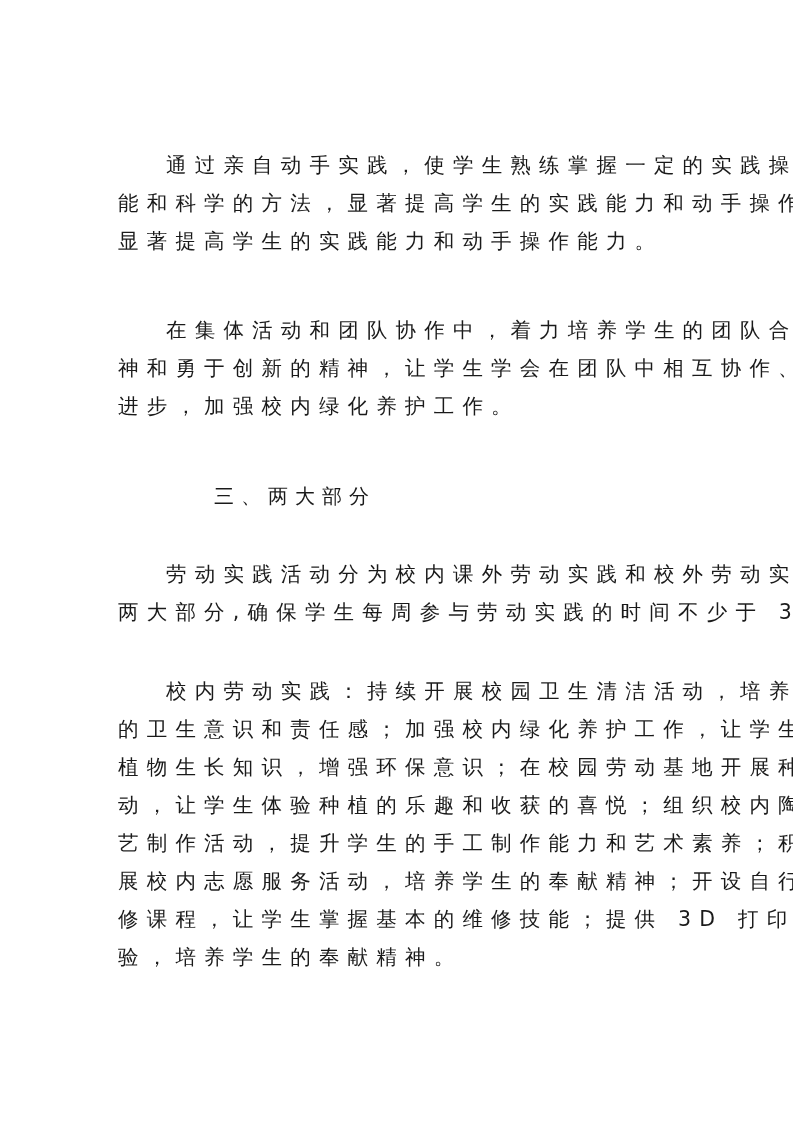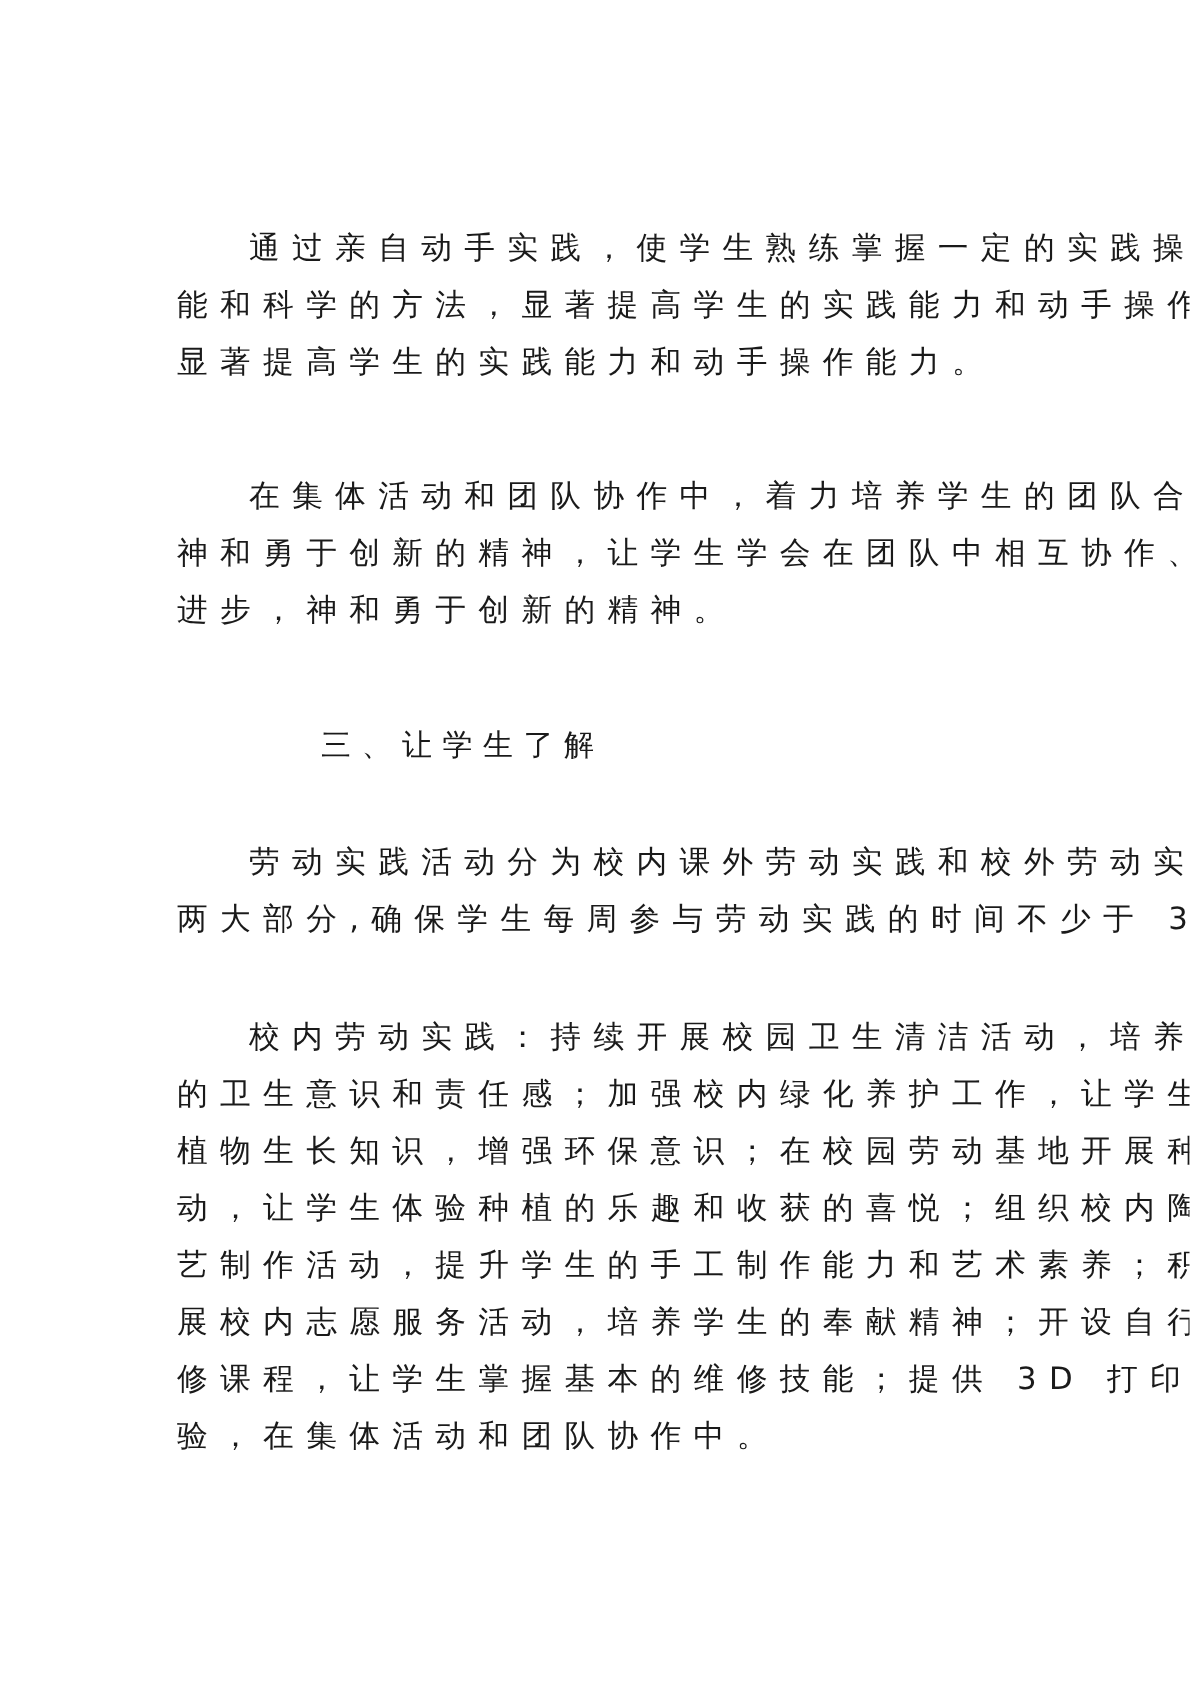--- a/index.html
+++ b/index.html
@@ -19,34 +19,34 @@
 
   <div class="para" style="top:146px;">
     <span class="line" style="padding-left:48px;">通过亲自动手实践，使学生熟练掌握一定的实践操作技</span>
     <span class="line">能和科学的方法，显著提高学生的实践能力和动手操作能力，</span>
     <span class="line last">显著提高学生的实践能力和动手操作能力。</span>
   </div>
 
   <div class="para" style="top:311px;">
     <span class="line" style="padding-left:48px;">在集体活动和团队协作中，着力培养学生的团队合作精</span>
     <span class="line">神和勇于创新的精神，让学生学会在团队中相互协作、共同</span>
-    <span class="line last">进步，神和勇于创新的精神。</span>
+    <span class="line last">进步，加强校内绿化养护工作。</span>
   </div>
 
-  <div class="heading" style="top:477px;">三、让学生了解</div>
+  <div class="heading" style="top:477px;">三、两大部分</div>
 
   <div class="para" style="top:555px;">
     <span class="line" style="padding-left:48px;">劳动实践活动分为校内课外劳动实践和校外劳动实践</span>
     <span class="line">两大部分,确保学生每周参与劳动实践的时间不少于 3 小时。</span>
   </div>
 
   <div class="para" style="top:672px;">
     <span class="line" style="padding-left:48px;">校内劳动实践：持续开展校园卫生清洁活动，培养学生</span>
     <span class="line">的卫生意识和责任感；加强校内绿化养护工作，让学生了解</span>
     <span class="line">植物生长知识，增强环保意识；在校园劳动基地开展种植活</span>
     <span class="line">动，让学生体验种植的乐趣和收获的喜悦；组织校内陶艺布</span>
     <span class="line">艺制作活动，提升学生的手工制作能力和艺术素养；积极开</span>
     <span class="line">展校内志愿服务活动，培养学生的奉献精神；开设自行车维</span>
     <span class="line">修课程，让学生掌握基本的维修技能；提供 3D 打印技术体</span>
-    <span class="line last">验，在集体活动和团队协作中。</span>
+    <span class="line last">验，培养学生的奉献精神。</span>
   </div>
 
 </div>
 
 </body></html>

